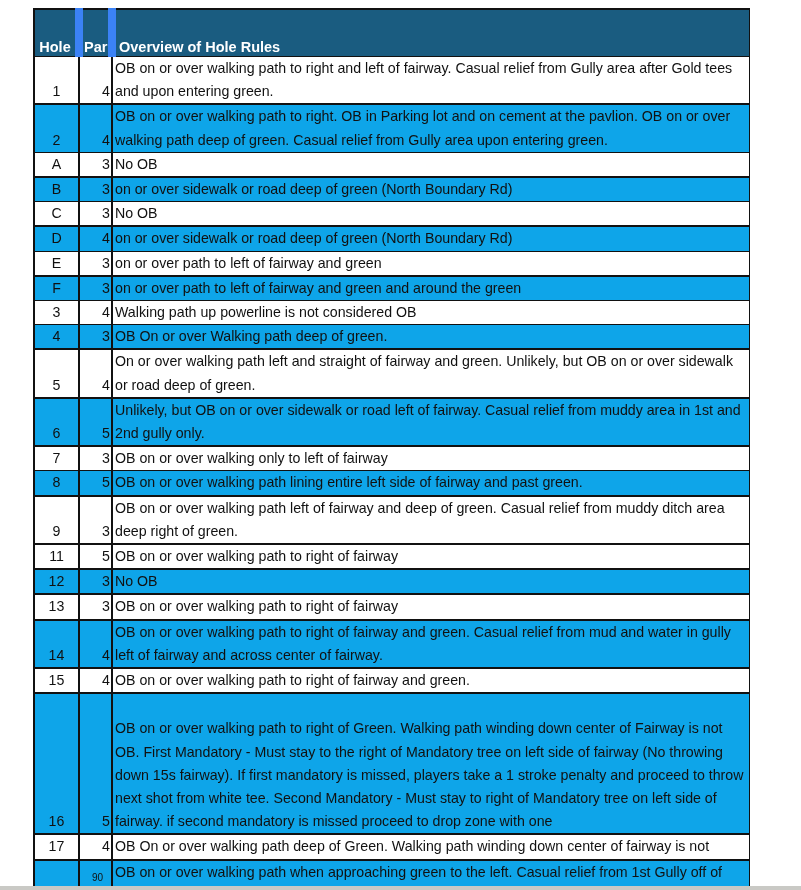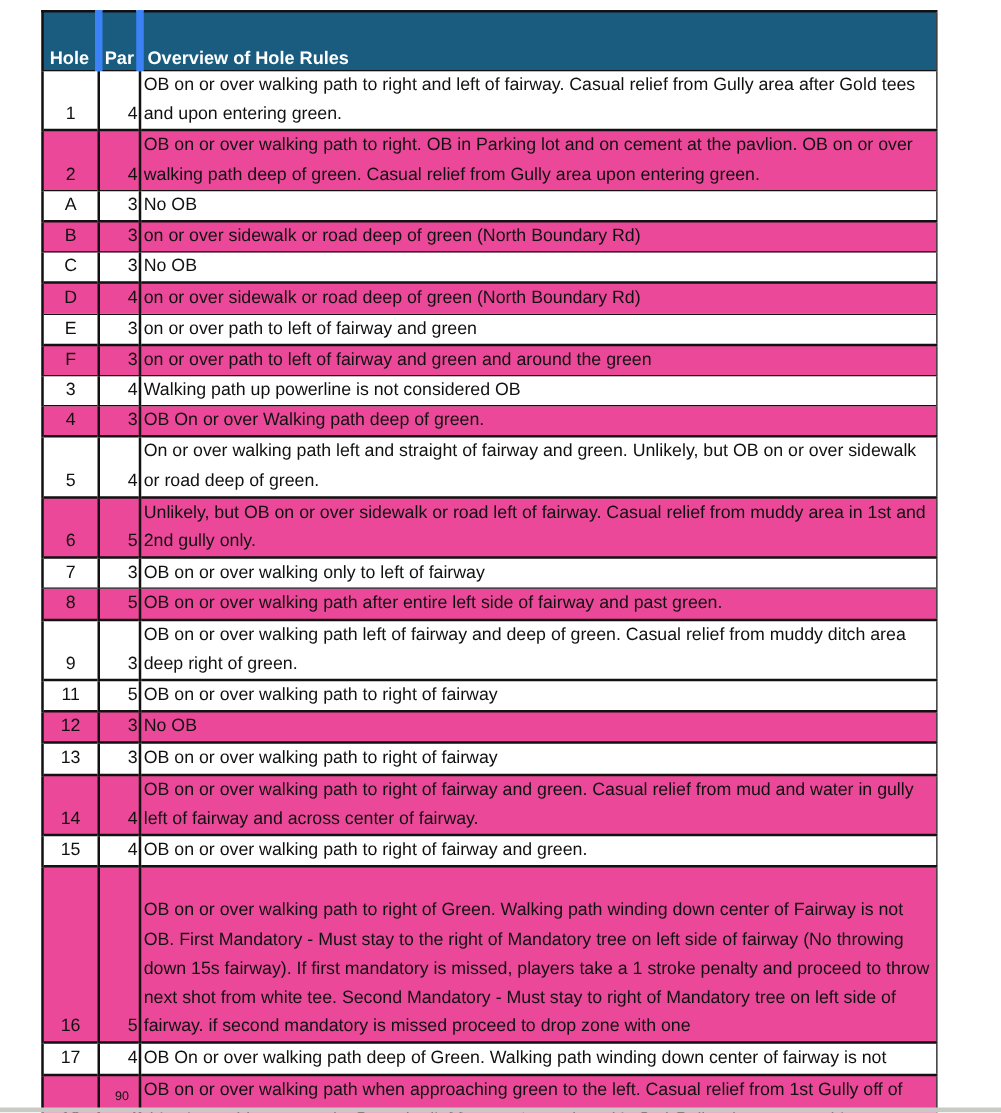--- a/index.html
+++ b/index.html
@@ -5,32 +5,32 @@
     html, body { margin: 0; padding: 0; background: #ffffff; }
     body { width: 801px; height: 890px; position: relative; overflow: hidden;
       font-family: "Liberation Sans", sans-serif; color: #111; }
     .sheet { position: absolute; left: 33px; top: 8px; width: 715px; }
     table { border-collapse: collapse; width: 715px; table-layout: fixed; font-size: 14.2px; }
     col.c-hole { width: 45px; }
     col.c-par { width: 33px; }
     col.c-rule { width: 637px; }
     thead th { background: #1a5c80; color: #fff; font-weight: bold; text-align: left;
       height: 45px; vertical-align: bottom; padding: 0 3px 1px 3px; font-size: 14.5px;
-      border-left: 2px solid #111; border-right: 6px solid #3b82f6; border-top: 2px solid #111; }
+      border-left: 2px solid #111; border-right: 8px solid #3b82f6; border-top: 2px solid #111; }
     thead th.h-hole { text-align: center; padding: 0 1px 1px 1px; }
     thead th.h-par { text-align: center; padding: 0 1px 1px 1px; }
     thead th.h-rule { border-right: 1px solid #111; }
     tbody td { line-height: 23.2px; vertical-align: bottom; padding: 0 2px;
       border-left: 2px solid #111; border-right: 1px solid #111; }
     tbody td.hole { text-align: center; }
     tbody td.par { text-align: right; padding-right: 1px; }
     tbody td.rule { padding-left: 2px; border-right: 1px solid #111; white-space: normal; }
     tbody tr { border-top: 1px solid #111; }
     tbody tr.thick { border-top: 2px solid #111; }
-    tbody tr.shaded td { background: #ec4899; margin-left: 28px; }
+    tbody tr.shaded td { background: #0ea5e9; margin-left: 28px; }
     tbody tr.white td { background: #ffffff; }
     .total { position: absolute; left: 92px; top: 872px; font-size: 10px; color: #111; }
     .bottom-bar { position: absolute; left: 0; top: 886px; width: 801px; height: 4px; background: #c9c9c5; }
   </style>
 </head>
 <body>
 
 <div class="sheet">
   <table>
     <colgroup>
@@ -107,21 +107,21 @@
           <td class="rule">Unlikely, but OB on or over sidewalk or road left of fairway. Casual relief from muddy area in 1st and 2nd gully only.</td>
         </tr>
         <tr class="white thick">
           <td class="hole">7</td>
           <td class="par">3</td>
           <td class="rule">OB on or over walking only to left of fairway</td>
         </tr>
         <tr class="shaded">
           <td class="hole">8</td>
           <td class="par">5</td>
-          <td class="rule">OB on or over walking path after entire left side of fairway and past green.</td>
+          <td class="rule">OB on or over walking path lining entire left side of fairway and past green.</td>
         </tr>
         <tr class="white thick">
           <td class="hole">9</td>
           <td class="par">3</td>
           <td class="rule">OB on or over walking path left of fairway and deep of green. Casual relief from muddy ditch area deep right of green.</td>
         </tr>
         <tr class="white thick">
           <td class="hole">11</td>
           <td class="par">5</td>
           <td class="rule">OB on or over walking path to right of fairway</td>

